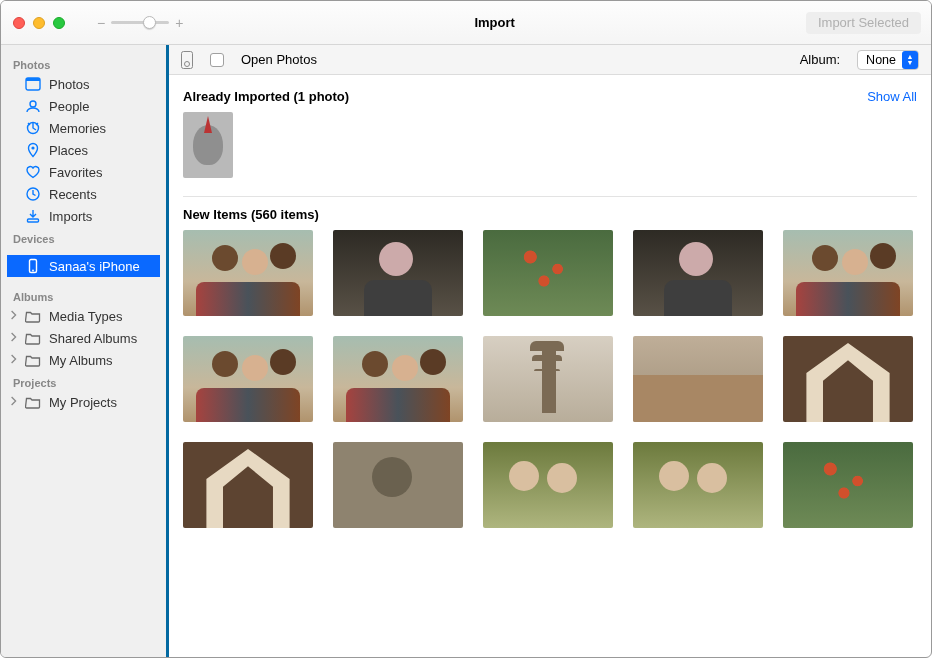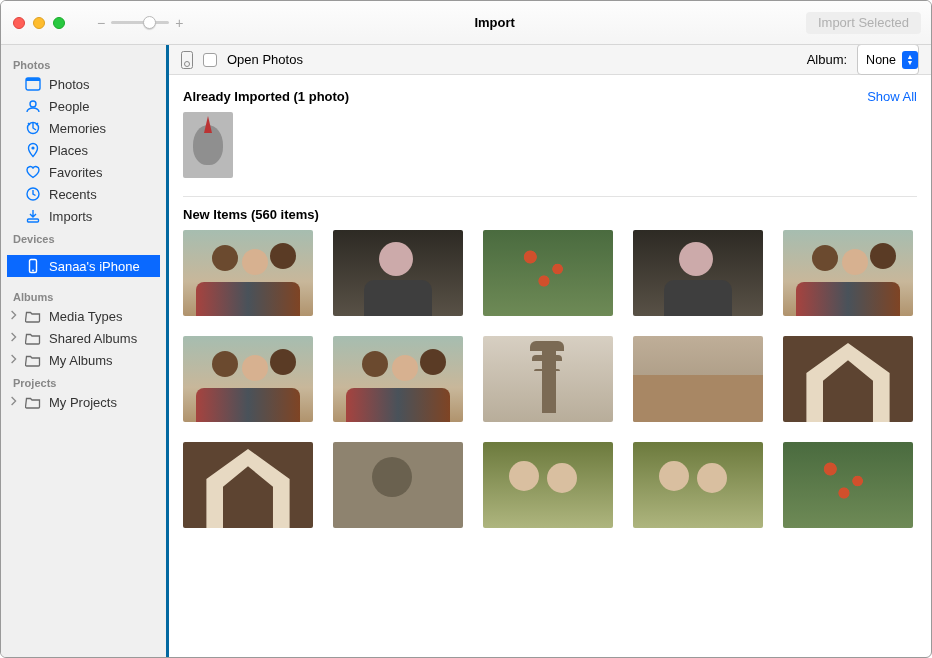--- a/index.html
+++ b/index.html
@@ -66,28 +66,28 @@
   }
   .sb-item.selected { background:#0a69ff; color:#fff; border-radius:0; margin:8px 6px; padding-left:18px; }
   .sb-icon { width:16px; height:16px; display:flex; align-items:center; justify-content:center; }
   .sb-icon svg { width:16px; height:16px; }
 
   
   .content { flex:1; display:flex; flex-direction:column; overflow:hidden; }
 
   .import-bar {
     height:30px; background:#f5f5f5; border-bottom:1px solid #dcdcdc;
-    display:flex; align-items:center; padding:0 12px; gap:10px;
+    display:flex; align-items:center; padding:0 12px; gap:17px;
   }
   .device-mini { width:12px; height:18px; border:1.3px solid #8a8a8a; border-radius:2.5px; position:relative;}
   .device-mini::after { content:""; position:absolute; bottom:1px; left:50%; transform:translateX(-50%); width:4px; height:4px; border:1px solid #8a8a8a; border-radius:50%; }
   .checkbox { width:14px; height:14px; border:1px solid #a0a0a0; border-radius:3px; background:#fff; }
   .import-bar .spacer { flex:1; }
   .select {
-    height:31px; background:#fff; border:1px solid #c8c8c8; border-radius:4px;
+    height:20px; background:#fff; border:1px solid #c8c8c8; border-radius:4px;
     display:flex; align-items:center; padding:0 0 0 8px; font-size:12.5px;
   }
   .select .arrows {
     width:16px; height:18px; margin-left:6px;
     background:#0a69ff; border-radius:3px;
     display:flex; flex-direction:column; align-items:center; justify-content:center;
   }
   .select .arrows span { color:#fff; font-size:7px; line-height:6px; }
 
   .scroll { flex:1; overflow-y:auto; padding:10px 14px 20px; }

